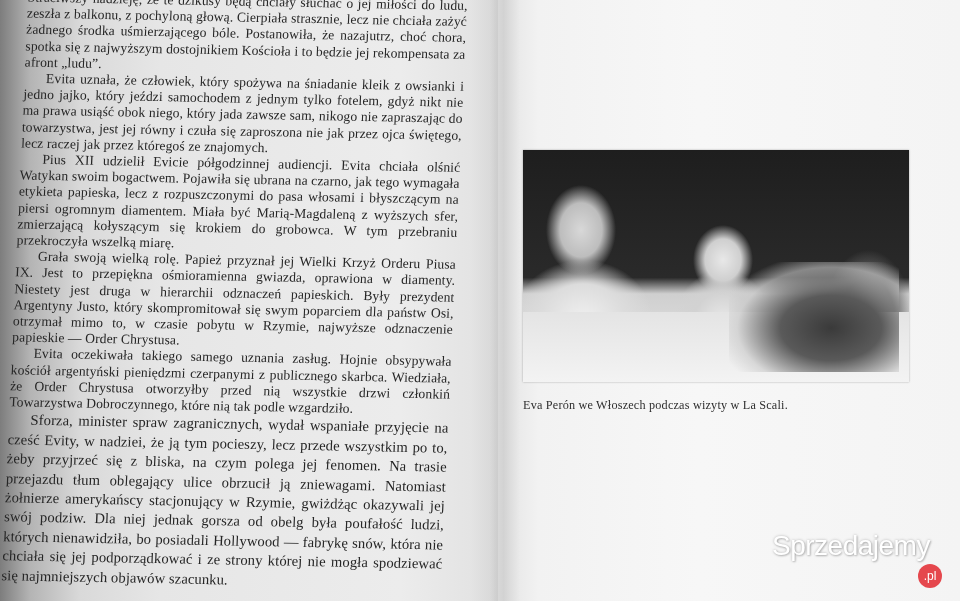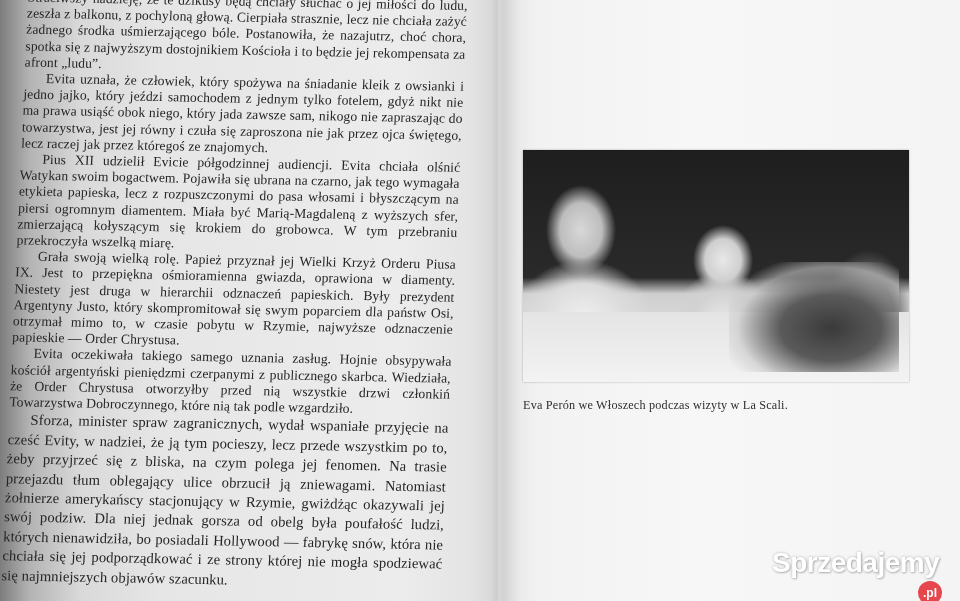--- a/index.html
+++ b/index.html
@@ -48,22 +48,22 @@
     }
     .photo .flowers {
       position: absolute; right: 10px; bottom: 10px; width: 170px; height: 110px;
       background: radial-gradient(ellipse at 60% 60%, #3a3a3a 0%, #5a5a5a 35%, rgba(200,200,200,0.6) 65%, rgba(0,0,0,0) 80%);
     }
     .caption {
       position: absolute; left: 523px; top: 398px; width: 386px; text-align: left;
       font-size: 12.2px; color: #2e2e2e; letter-spacing: 0.2px;
     }
     .watermark {
-      position: absolute; left: 772px; top: 547px;
-      font-family: "Liberation Sans", "DejaVu Sans", sans-serif; font-weight: bold;
+      position: absolute; left: 772px; top: 530px;
+      font-family: "Liberation Sans", "DejaVu Sans", sans-serif; font-weight: normal;
       font-size: 28px; color: #ffffff; letter-spacing: -0.5px;
       text-shadow: 0 0 3px rgba(0,0,0,0.25), 1px 1px 2px rgba(0,0,0,0.2);
     }
     .watermark .badge {
       position: absolute; left: 146px; top: -10px; width: 24px; height: 24px; border-radius: 50%;
       background: #e5474d; color: #fff; font-size: 12px; line-height: 24px; text-align: center;
       text-shadow: none; letter-spacing: 0; margin-top: 44px;
     }
   </style>
 </head>

